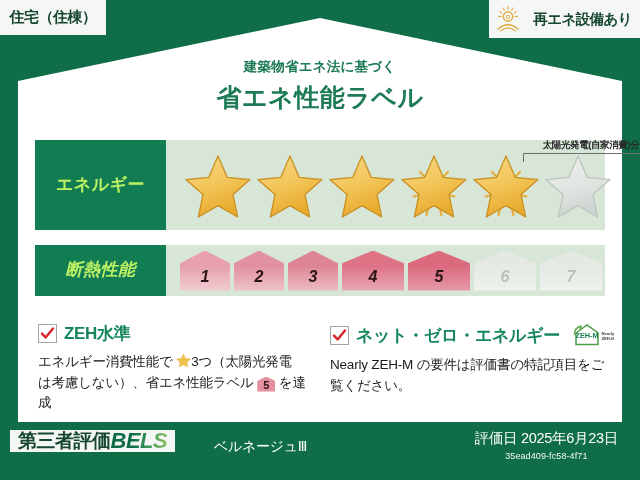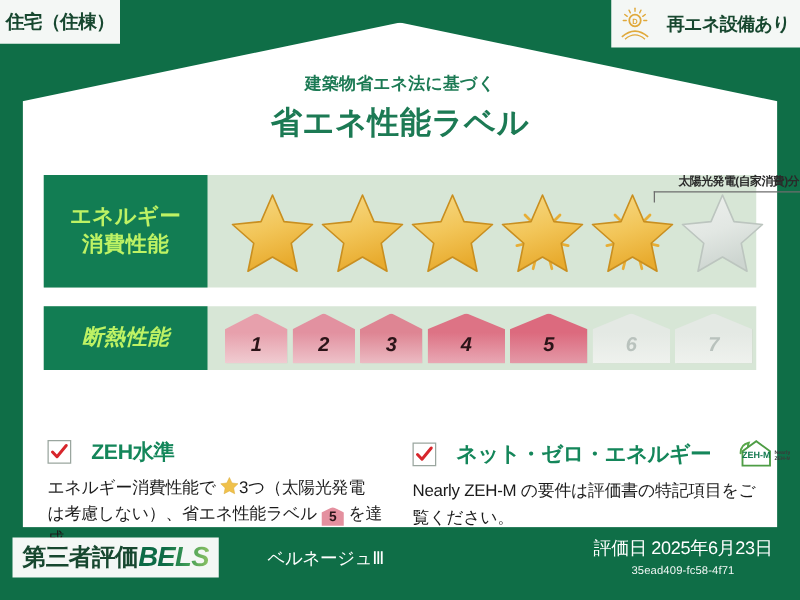--- a/index.html
+++ b/index.html
@@ -24,21 +24,21 @@
     left: 18px; top: 18px;
     width: 604px; height: 404px;
     background: #ffffff;
     clip-path: polygon(0% 15.6%, 50% 0%, 100% 15.6%, 100% 100%, 0% 100%);
   }
 
   
   #house-type-tag {
     position: absolute;
     left: 0px; top: 0px;
-    width: 96px; height: 35px;
+    width: 106px; height: 35px;
     background: #f4f7f5;
     display: flex; align-items: center; justify-content: center;
     color: #17472f;
     font-size: 15px;
     font-weight: bold;
     letter-spacing: -0.5px;
   }
 
   
   #renew-badge {
@@ -184,22 +184,21 @@
   .check-col {
     position: absolute;
     top: 322px;
   }
   #check-left { left: 38px; width: 272px; }
   #check-right { left: 330px; width: 280px; }
 
   .check-head {
     display: flex;
     align-items: center;
-    gap: 16px;
-    margin-top: 28px;
+    gap: 7px;
   }
   .checkbox {
     width: 19px; height: 19px;
     flex: none;
     border: 1.5px solid #9aa69f;
     background: #fff;
     position: relative;
   }
   .checkbox svg { position:absolute; left:1px; top:1px; width:15px; height:15px; }
   .check-title {
@@ -235,21 +234,21 @@
 
   
   #bottom-bar {
     position: absolute;
     left: 0; right: 0; bottom: 0;
     height: 58px;
   }
   #bels-tag {
     position: absolute;
     left: 10px; top: 8px;
-    height: 32px;
+    height: 22px;
     background: #f4f7f5;
     display: flex; align-items: center;
     padding: 8px 8px;
   }
   #bels-tag .bels-jp {
     color: #17472f;
     font-size: 19px;
     font-weight: bold;
     letter-spacing: -0.5px;
   }
@@ -312,21 +311,20 @@
   </div>
 
   <div id="title-block">
     <div id="title-sub">建築物省エネ法に基づく</div>
     <div id="title-main">省エネ性能ラベル</div>
   </div>
 
   <div class="perf-row" id="row-energy">
     <div class="row-label">
       <span>エネルギー</span>
-      <span>消費性能</span>
     </div>
     <div class="row-body">
       <div id="star-strip">
           <div class="star-cell">
             <svg viewBox="0 0 72 72">
     <defs>
       <linearGradient id="sg0" x1="0" y1="0" x2="0.35" y2="1">
         <stop offset="0%" stop-color="#f7dc8a"></stop>
         <stop offset="55%" stop-color="#f2c558"></stop>
         <stop offset="100%" stop-color="#e8ab2e"></stop>

